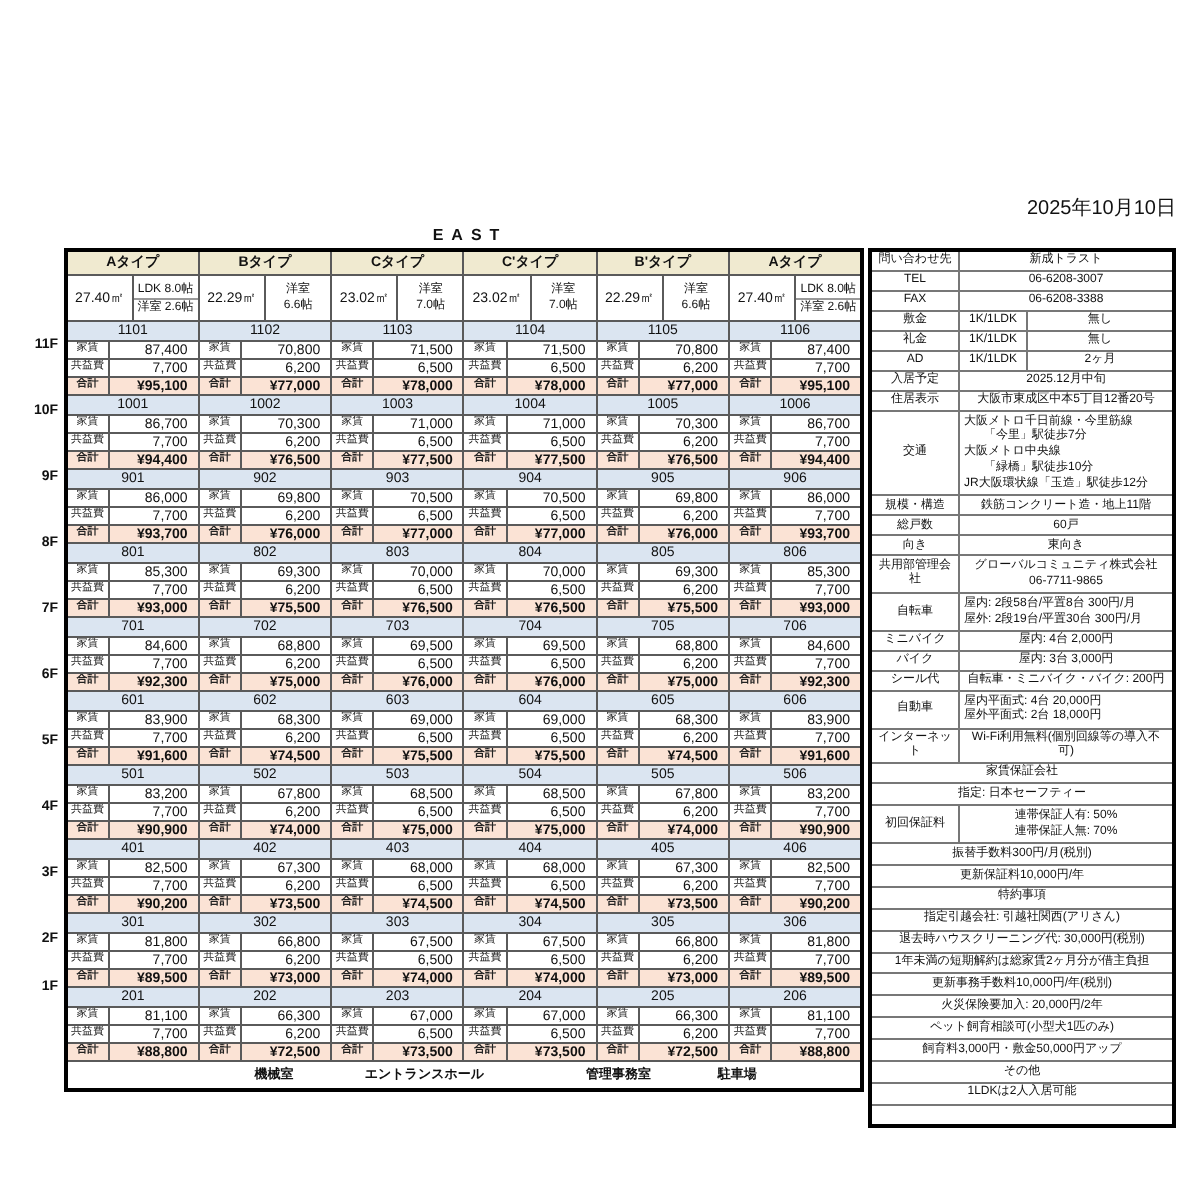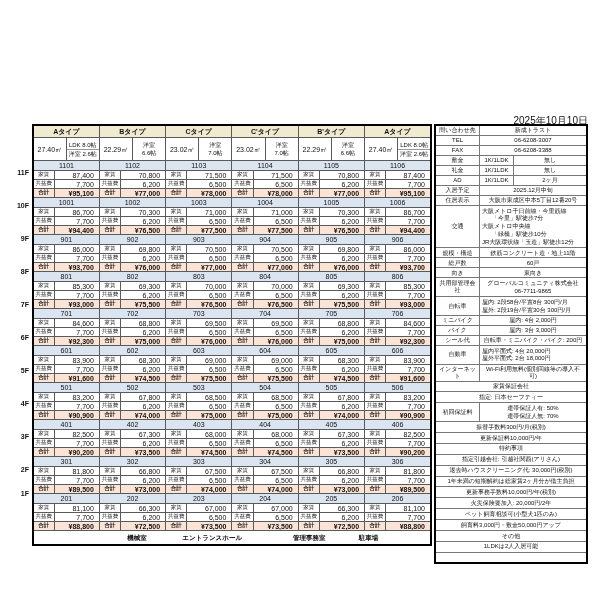--- a/index.html
+++ b/index.html
@@ -1,21 +1,21 @@
 <!DOCTYPE html>
 <html><head>
 <meta charset="utf-8">
 <style>
   html,body{margin:0;padding:0;background:#ffffff;}
   body{width:600px;height:600px;position:relative;overflow:hidden;
        font-family:"Liberation Sans","DejaVu Sans",sans-serif;color:#111;}
   .page{position:absolute;inset:0;background:#fff;}
   .title{position:absolute;top:95px;left:0;width:470px;text-align:center;
          font-size:13px;font-weight:bold;letter-spacing:1px;}
-  .date{position:absolute;top:114px;right:12px;font-size:10px;text-align:center;}
+  .date{position:absolute;top:97px;right:12px;font-size:10px;text-align:center;}
   .east{position:absolute;top:113px;left:0;width:470px;text-align:center;
         font-size:8px;font-weight:bold;letter-spacing:4px;}
   
   .floorcol{position:absolute;left:10px;top:124px;width:21px;height:380px;}
   .floorcol .fl{position:absolute;right:2px;font-size:7px;font-weight:bold;line-height:1;}
   
   table.price{position:absolute;left:32px;top:124px;width:400px;
               border-collapse:collapse;table-layout:fixed;}
   .price td{border:1px solid #5a5a5a;padding:0;font-size:7px;line-height:1;
             overflow:hidden;white-space:nowrap;vertical-align:middle;}
@@ -52,20 +52,21 @@
   .scol.left div{text-align:left;}
   .scol.left div.indent{padding-left:10px;}
   .sfull{flex:1;display:flex;align-items:center;justify-content:center;
          text-align:center;padding:1.5px 2px;box-sizing:border-box;}
 </style>
 </head>
 <body>
 
 <div class="page">
   <div class="date">2025年10月10日</div>
+  <div class="east">EAST</div>
 
   <div class="floorcol">
       <div class="fl" style="top: 45px;">11F</div>
       <div class="fl" style="top: 78px;">10F</div>
       <div class="fl" style="top: 111px;">9F</div>
       <div class="fl" style="top: 144px;">8F</div>
       <div class="fl" style="top: 177px;">7F</div>
       <div class="fl" style="top: 210px;">6F</div>
       <div class="fl" style="top: 243px;">5F</div>
       <div class="fl" style="top: 276px;">4F</div>

